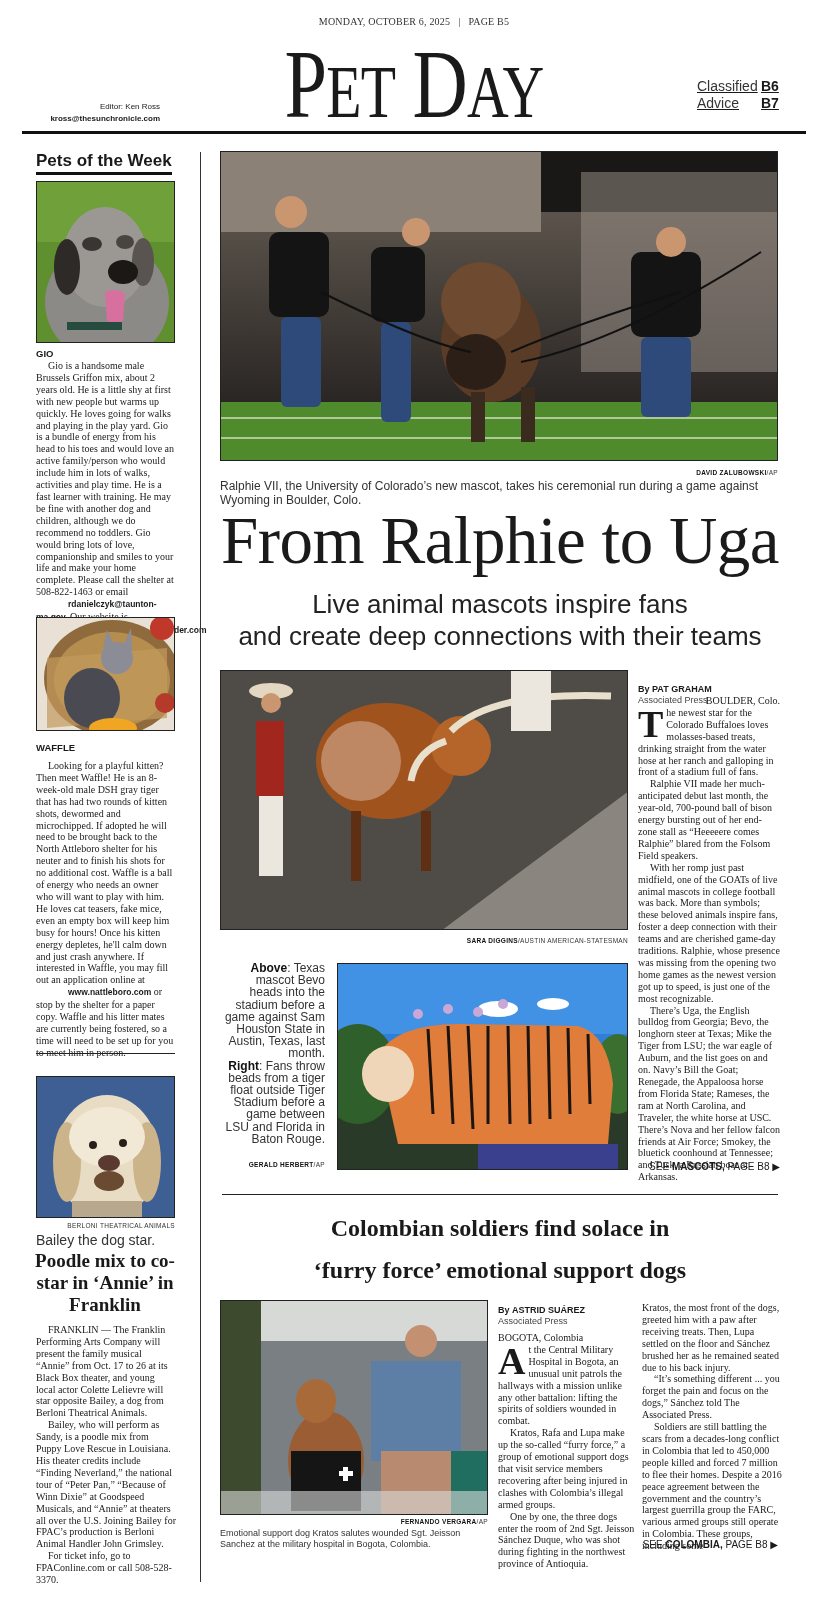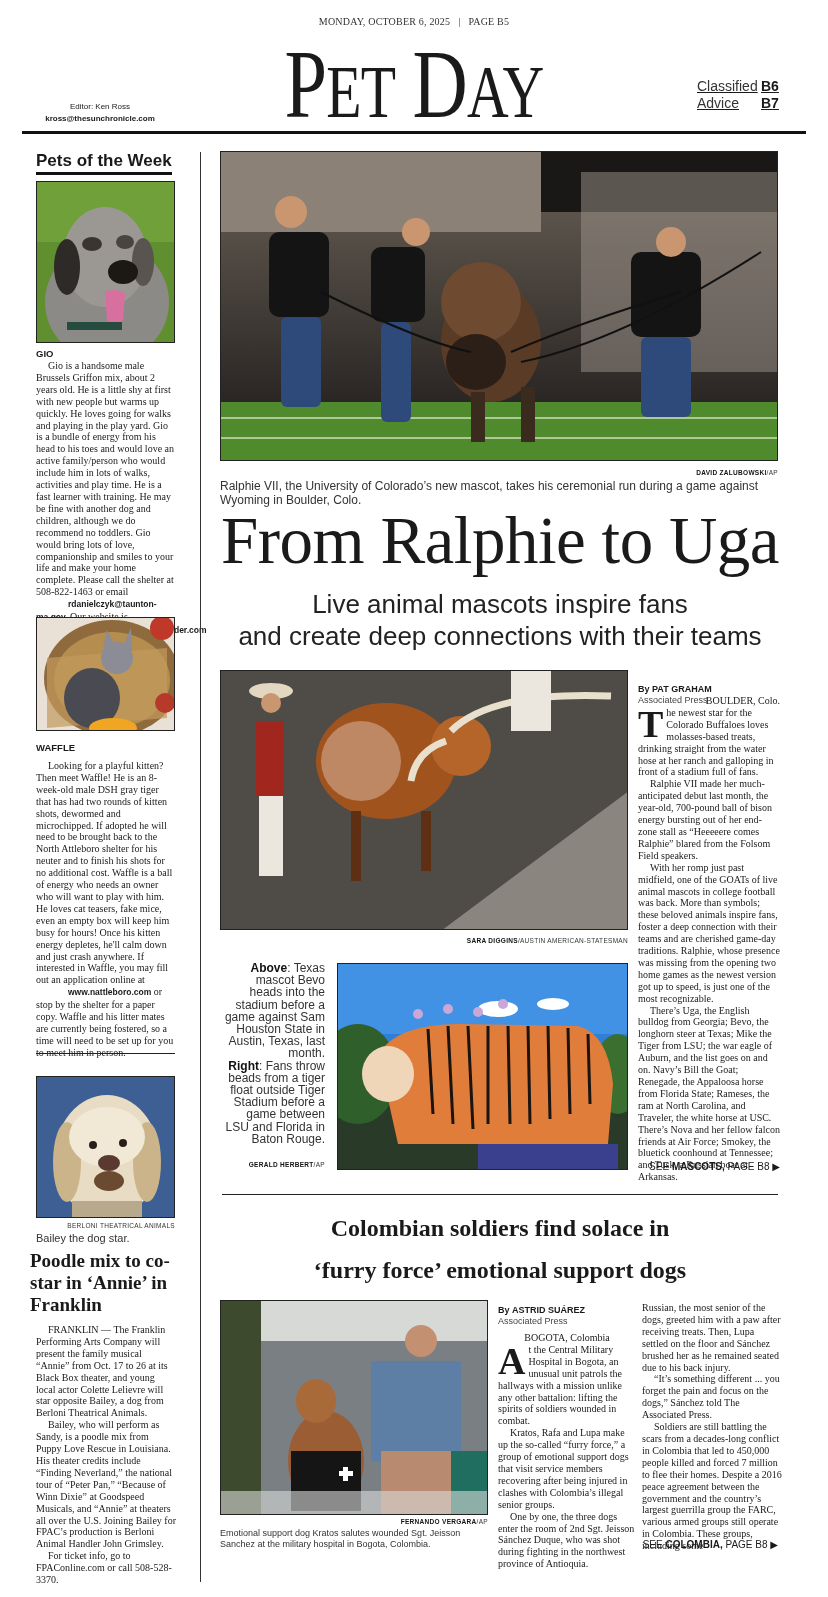--- a/index.html
+++ b/index.html
@@ -7,21 +7,21 @@
   .abs { position: absolute; }
   .sans { font-family: "Liberation Sans", sans-serif; }
   .serif { font-family: "Liberation Serif", serif; }
 
   
   #dateline { left: 0; width: 828px; top: 16px; text-align: center; font-size: 10px; letter-spacing: 0.2px; color: #333; }
   #dateline .sep { margin: 0 8px; }
   #flag { left: 0; width: 828px; top: 38px; text-align: center; font-size: 92px; line-height: 92px; letter-spacing: -1px; font-family: "Liberation Serif", serif; transform: scaleX(0.78); transform-origin: center; }
   #flag .big { font-size: 98px; }
   #flag .small { font-size: 74px; }
-  #editor { left: 40px; width: 120px; top: 101px; text-align: center; font-size: 8px; line-height: 12px; }
+  #editor { left: 40px; width: 120px; top: 101px; text-align: right; font-size: 8px; line-height: 12px; }
   #editor .email { font-weight: bold; font-size: 8px; }
   #index { left: 697px; top: 78px; font-size: 14px; line-height: 17px; text-decoration: underline; }
   #index .row { display: flex; }
   #index .lbl { width: 64px; color: #333; }
   #index .pg { font-weight: bold; }
   #rule-top { left: 22px; top: 131px; width: 784px; height: 3px; background: #111; }
 
   
   #left-divider { left: 200px; top: 152px; width: 1px; height: 1430px; background: #333; }
   #pets-title { left: 36px; top: 151px; font-size: 17px; font-weight: bold; border-bottom: 3px solid #111; padding-bottom: 1px; line-height: 20px; }
@@ -41,21 +41,21 @@
 
   .byline { font-size: 9px; line-height: 11px; }
   .byline b { font-weight: bold; }
   .dropcap { float: left; font-size: 38px; line-height: 30px; margin: 2px 3px 0 0; font-weight: bold; }
   .see { font-size: 10px; text-align: right; }
   .see b { font-weight: bold; }
 
   #headline2 { left: 215px; width: 570px; top: 1207px; text-align: center; font-size: 24px; line-height: 42px; font-weight: bold; }
   #rule-mid { left: 222px; top: 1194px; width: 556px; height: 1px; background: #222; }
   #rule-left { left: 36px; top: 1053px; width: 139px; height: 1px; background: #222; }
-  #bailey-hl { left: 30px; width: 150px; top: 1250px; font-size: 19px; line-height: 22px; font-weight: bold; }
+  #bailey-hl { left: 30px; width: 150px; top: 1250px; text-align: center; font-size: 19px; line-height: 22px; font-weight: bold; }
 </style>
 </head>
 <body>
 
 <div id="dateline" class="abs serif">
   <span>MONDAY, OCTOBER 6, 2025</span><span class="sep">|</span><span>PAGE B5</span>
 </div>
 <div id="flag" class="abs">
   <span class="big">P</span><span class="small">ET</span>&nbsp;<span class="big">D</span><span class="small">AY</span>
 </div>
@@ -127,21 +127,21 @@
     <ellipse cx="110" cy="85" rx="14" ry="40" fill="#cbb48a"></ellipse>
     <ellipse cx="70" cy="60" rx="38" ry="30" fill="#f1e8d6"></ellipse>
     <circle cx="56" cy="68" r="4" fill="#2a1e18"></circle>
     <circle cx="86" cy="66" r="4" fill="#2a1e18"></circle>
     <ellipse cx="72" cy="86" rx="11" ry="8" fill="#5a3a30"></ellipse>
     <ellipse cx="72" cy="104" rx="15" ry="10" fill="#6a4a30"></ellipse>
     <rect x="35" y="124" width="70" height="18" fill="#b9a98c"></rect>
   </svg>
 </div>
 <div class="abs credit sans" style="left:36px;top:1222px;width:139px;">BERLONI THEATRICAL ANIMALS</div>
-<div class="abs caption sans" style="left:36px;top:1232px;font-size:11px;">Bailey the dog star.</div>
+<div class="abs caption sans" style="left:36px;top:1232px;font-size:14px;">Bailey the dog star.</div>
 
 <div id="bailey-hl" class="abs">Poodle mix to co-star in ‘Annie’ in Franklin</div>
 <div class="abs body-text" style="left:36px;top:1324px;width:140px;">
   <p>FRANKLIN — The Franklin Performing Arts Company will present the family musical “Annie” from Oct. 17 to 26 at its Black Box theater, and young local actor Colette Lelievre will star opposite Bailey, a dog from Berloni Theatrical Animals.</p>
   <p>Bailey, who will perform as Sandy, is a poodle mix from Puppy Love Rescue in Louisiana. His theater credits include “Finding Neverland,” the national tour of “Peter Pan,” “Because of Winn Dixie” at Goodspeed Musicals, and “Annie” at theaters all over the U.S. Joining Bailey for FPAC’s production is Berloni Animal Handler John Grimsley.</p>
   <p>For ticket info, go to FPAConline.com or call 508-528-3370.</p>
 </div>
 
 <div id="left-divider" class="abs"></div>
 
@@ -298,25 +298,25 @@
   </svg>
 </div>
 <div class="abs credit sans" style="left:220px;top:1518px;width:268px;"><b>FERNANDO VERGARA</b><span>/AP</span></div>
 <div class="abs caption sans" style="left:220px;top:1528px;width:270px;font-size:9px;line-height:11px;">Emotional support dog Kratos salutes wounded Sgt. Jeisson Sanchez at the military hospital in Bogota, Colombia.</div>
 
 <div class="abs byline sans" style="left:498px;top:1305px;width:140px;">
   <div><b>By</b> <b>ASTRID SUÁREZ</b></div>
   <div style="color:#444;">Associated Press</div>
 </div>
 <div class="abs body-text" style="left:498px;top:1332px;width:138px;">
-  <div style="text-align:center;">BOGOTA, Colombia</div>
+  <div style="text-align:left;">BOGOTA, Colombia</div>
   <div><span class="dropcap">A</span><span>t the Central Military Hospital in Bogota, an unusual unit patrols the hallways with a mission unlike any other battalion: lifting the spirits of soldiers wounded in combat.</span></div>
-  <p>Kratos, Rafa and Lupa make up the so-called “furry force,” a group of emotional support dogs that visit service members recovering after being injured in clashes with Colombia’s illegal senior groups.</p>
+  <p>Kratos, Rafa and Lupa make up the so-called “furry force,” a group of emotional support dogs that visit service members recovering after being injured in clashes with Colombia’s illegal armed groups.</p>
   <p>One by one, the three dogs enter the room of 2nd Sgt. Jeisson Sánchez Duque, who was shot during fighting in the northwest province of Antioquia.</p>
 </div>
 <div class="abs body-text" style="left:642px;top:1302px;width:140px;">
-  <div>Russian, the most senior of the dogs, greeted him with a paw after receiving treats. Then, Lupa settled on the floor and Sánchez brushed her as he remained seated due to his back injury.</div>
+  <div>Kratos, the most front of the dogs, greeted him with a paw after receiving treats. Then, Lupa settled on the floor and Sánchez brushed her as he remained seated due to his back injury.</div>
   <p>“It’s something different ... you forget the pain and focus on the dogs,” Sánchez told The Associated Press.</p>
   <p>Soldiers are still battling the scars from a decades-long conflict in Colombia that led to 450,000 people killed and forced 7 million to flee their homes. Despite a 2016 peace agreement between the government and the country’s largest guerrilla group the FARC, various armed groups still operate in Colombia. These groups, including some</p>
 </div>
 <div class="abs see sans" style="left:642px;top:1539px;width:136px;">
   <span>SEE</span> <b>COLOMBIA,</b> <span>PAGE B8 ▶</span>
 </div>
 
 </body></html>

